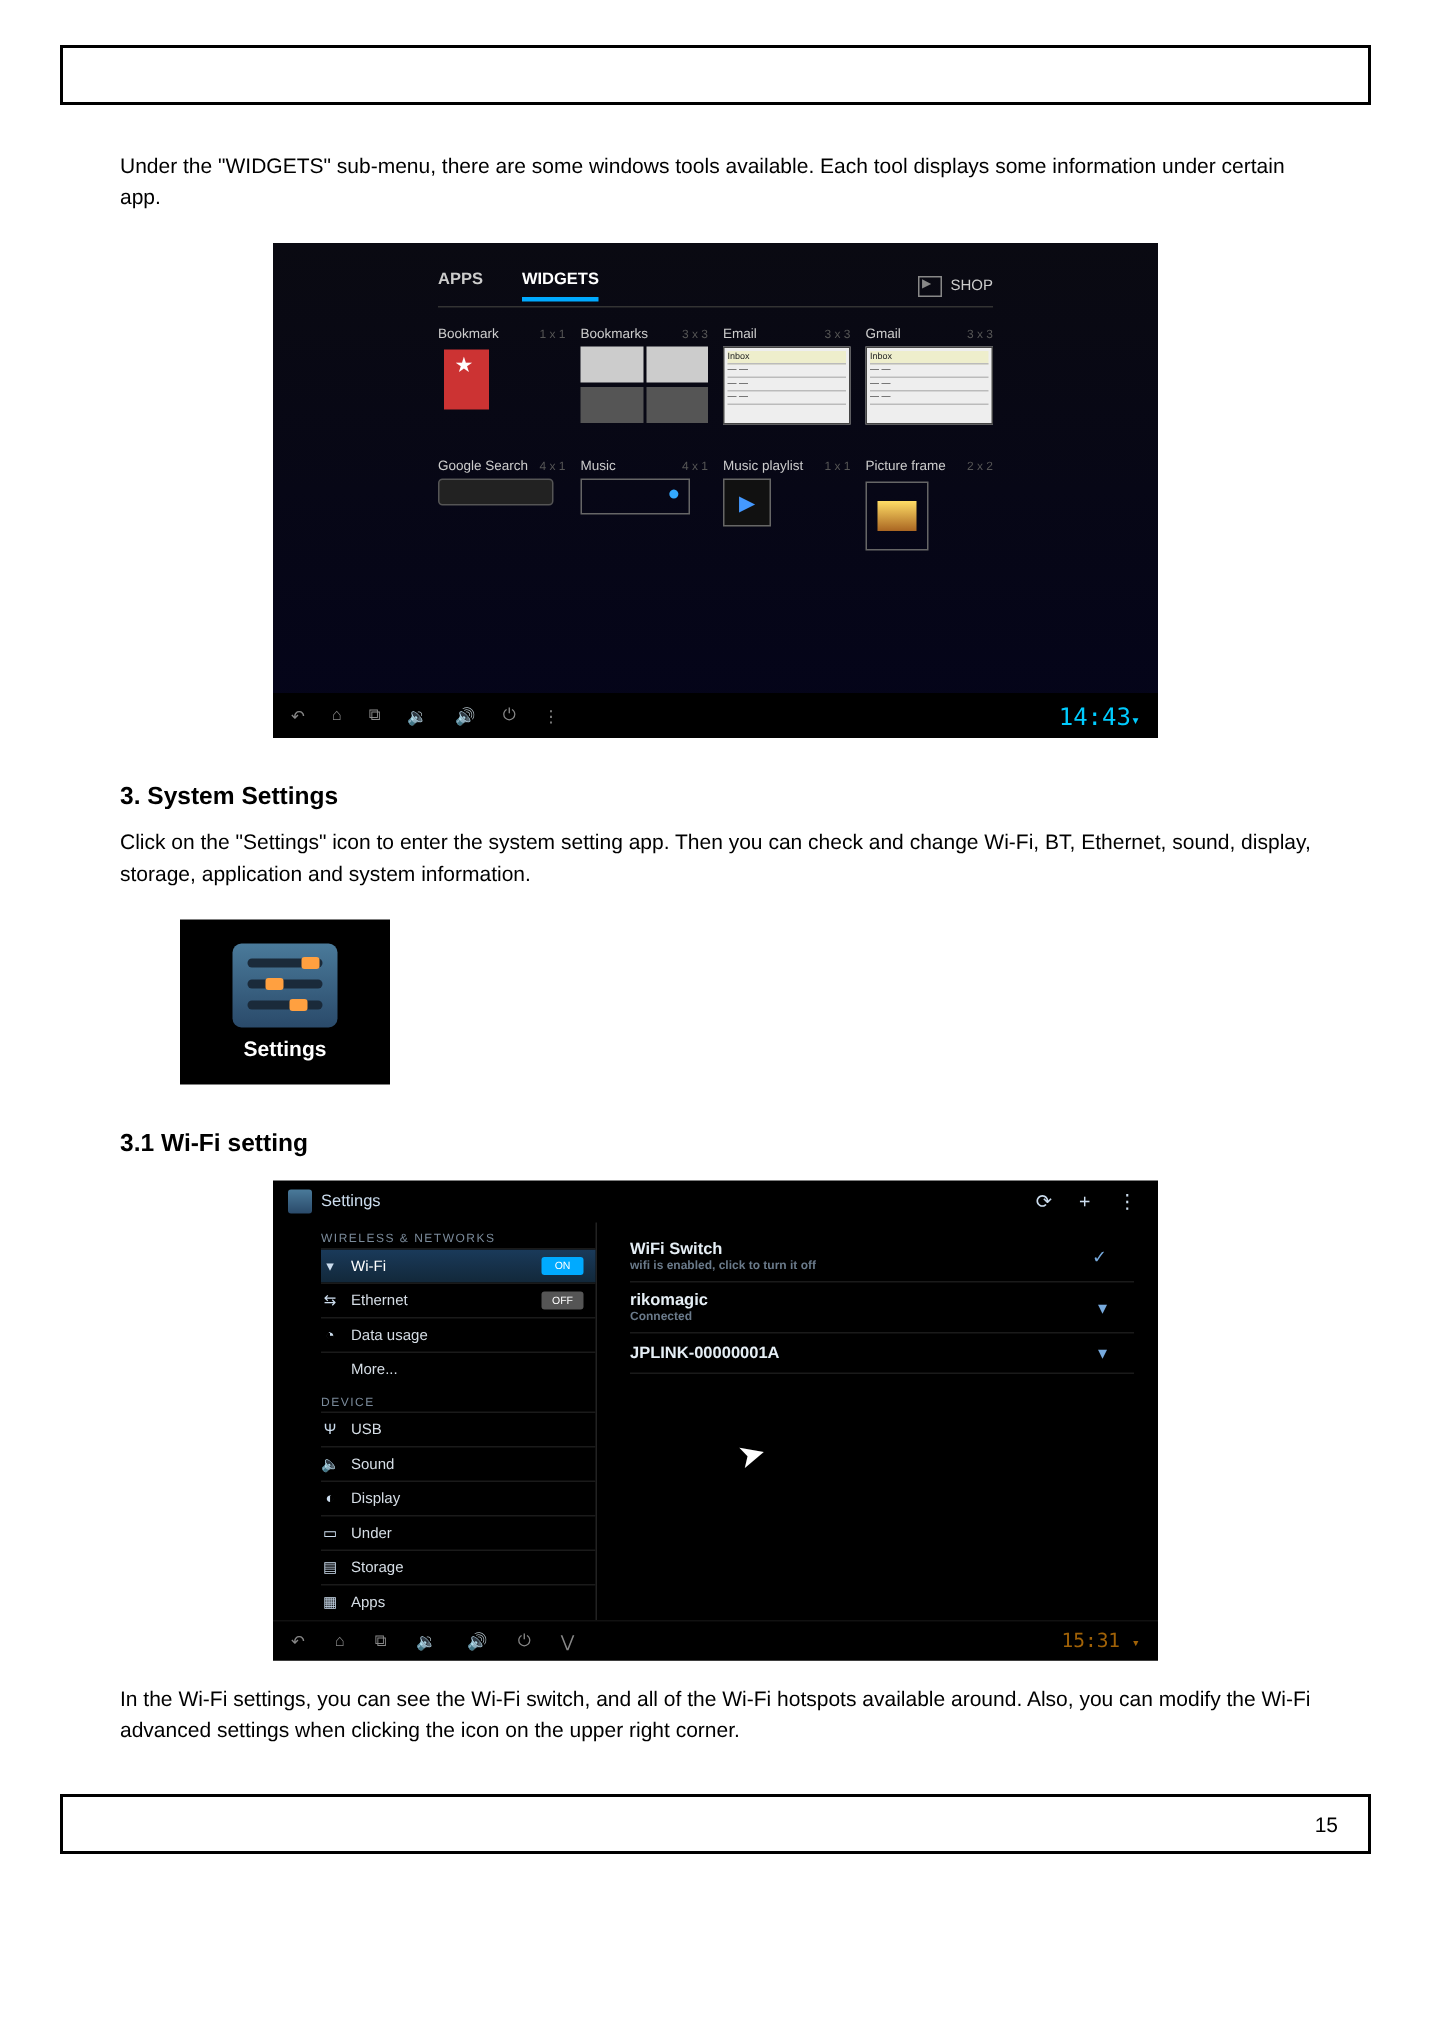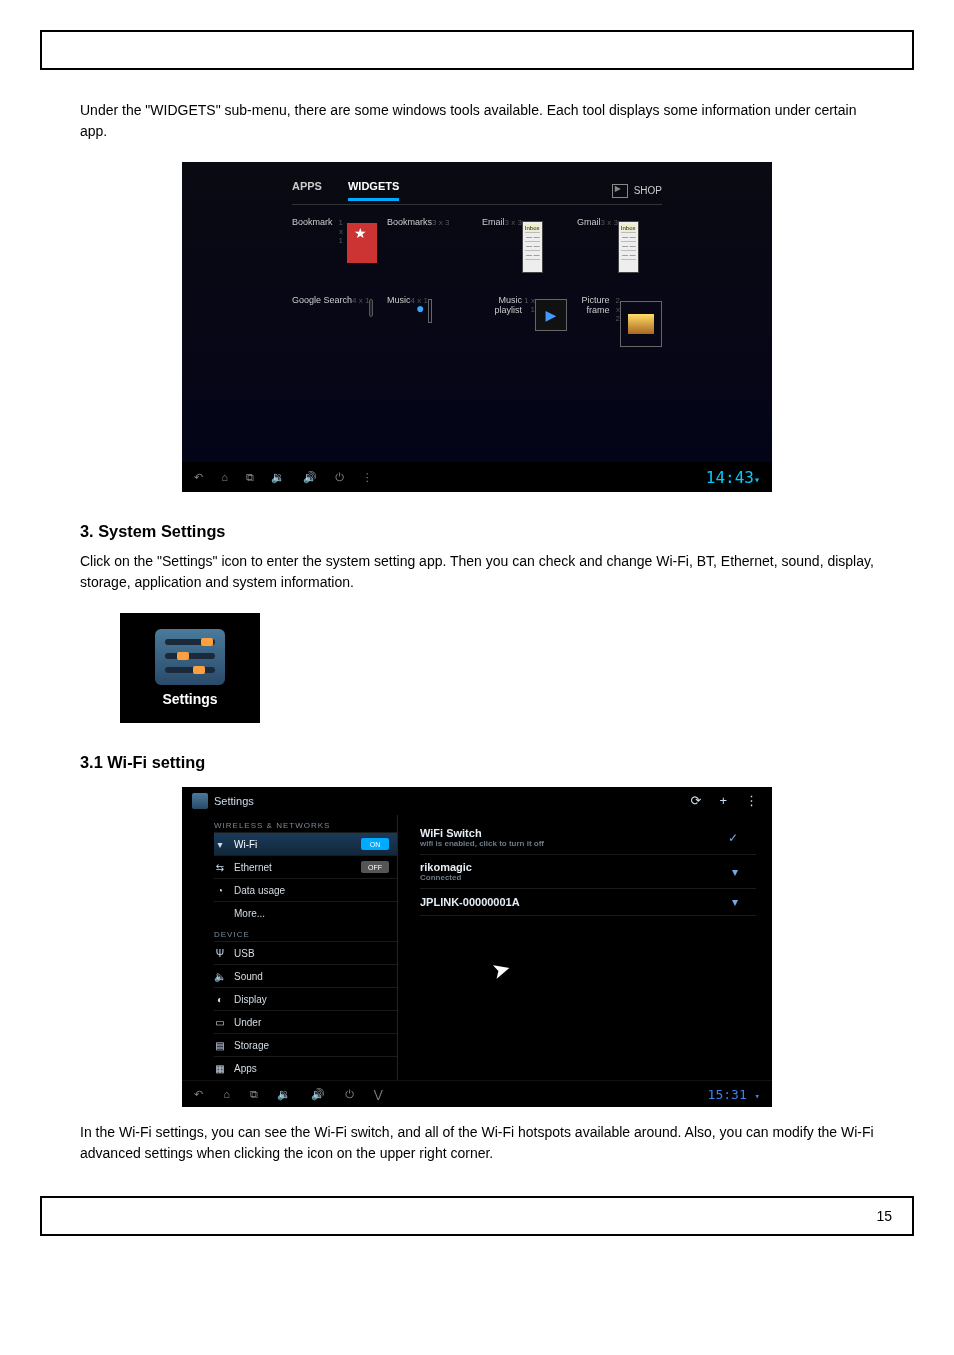--- a/index.html
+++ b/index.html
@@ -91,21 +91,21 @@
     position:absolute; top:42px; left:110px; right:110px; height:1px; background:#333;
   }
   .s1-grid {
     position:absolute; top:55px; left:110px; right:110px;
     display:grid;
     grid-template-columns: repeat(4, 1fr);
     gap: 10px 10px;
     row-gap: 22px;
   }
   .widget {
-    display:flex; flex-direction:row;text-align:right;
+    display:flex; flex-direction:column;
   }
   .widget-head {
     display:flex; justify-content:space-between; align-items:baseline;
     font-size:9px; color:#ccc;
   }
   .widget-size { color:#555; font-size:8px; }
   .widget-body {
     margin-top:4px;
     height:52px;
     box-sizing:border-box;
@@ -194,21 +194,21 @@
   .s2-row{border-bottom:1px solid #1a1a1a;padding:6px 0;display:flex;align-items:center;}
   .s2-row .txt{display:flex;flex-direction:column;font-weight:bold;}
   .s2-row .main{color:#e5eef5;font-size:11px;}
   .s2-row .sub{color:#6a7a8a;font-size:8px;}
   .s2-row .tail{margin-left:auto;color:#7ad;font-size:12px;margin-right:18px;}
   .s2-cursor{position:absolute;left:310px;top:170px;color:#fff;font-size:22px;transform:rotate(-15deg);}
   .s2-navbar{
     position:absolute;bottom:0;left:0;right:0;height:26px;background:#000;display:flex;align-items:center;padding:0 12px;font-size:11px;color:#888;border-top:1px solid #111;
   }
   .s2-navbar .nb{margin-right:20px;}
-  .s2-clock{margin-left:auto;color:#3b82f6;font-family:monospace;font-size:13px;}
+  .s2-clock{margin-left:auto;color:#a16207;font-family:monospace;font-size:13px;}
   .s2-clock .sig{font-size:9px;}
 </style>
 </head>
 <body>
 
 <div class="page">
 
   <div class="frame">
     <span></span>
     <span></span>

